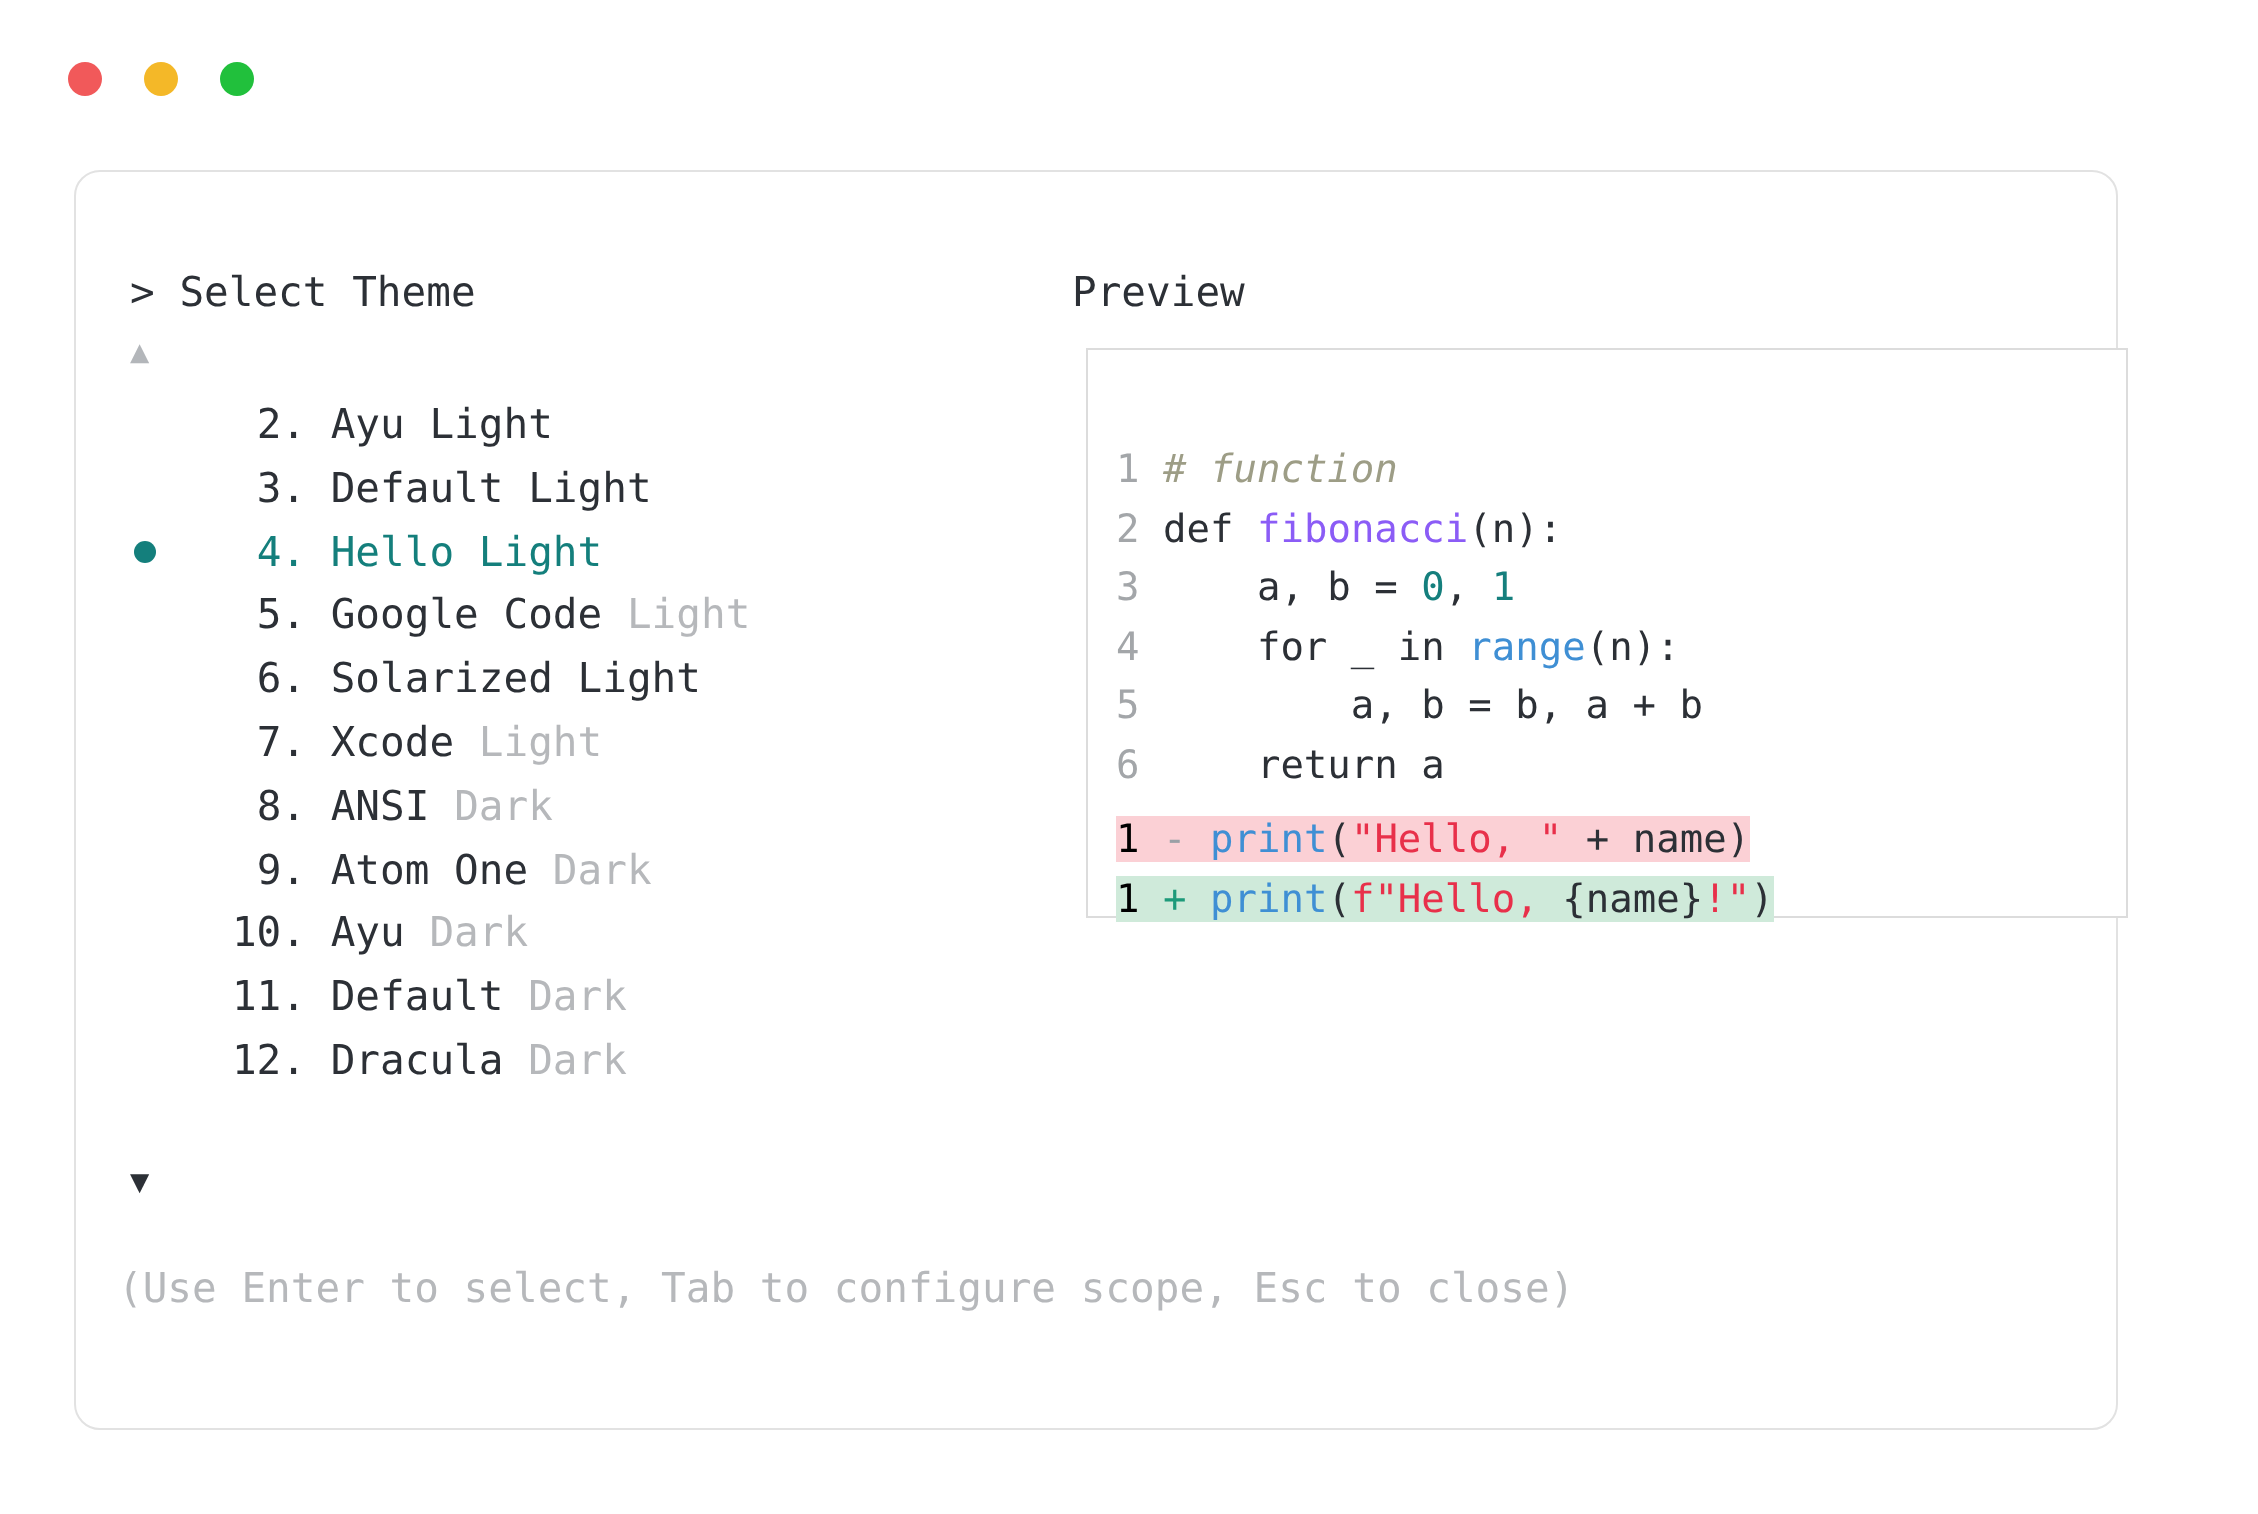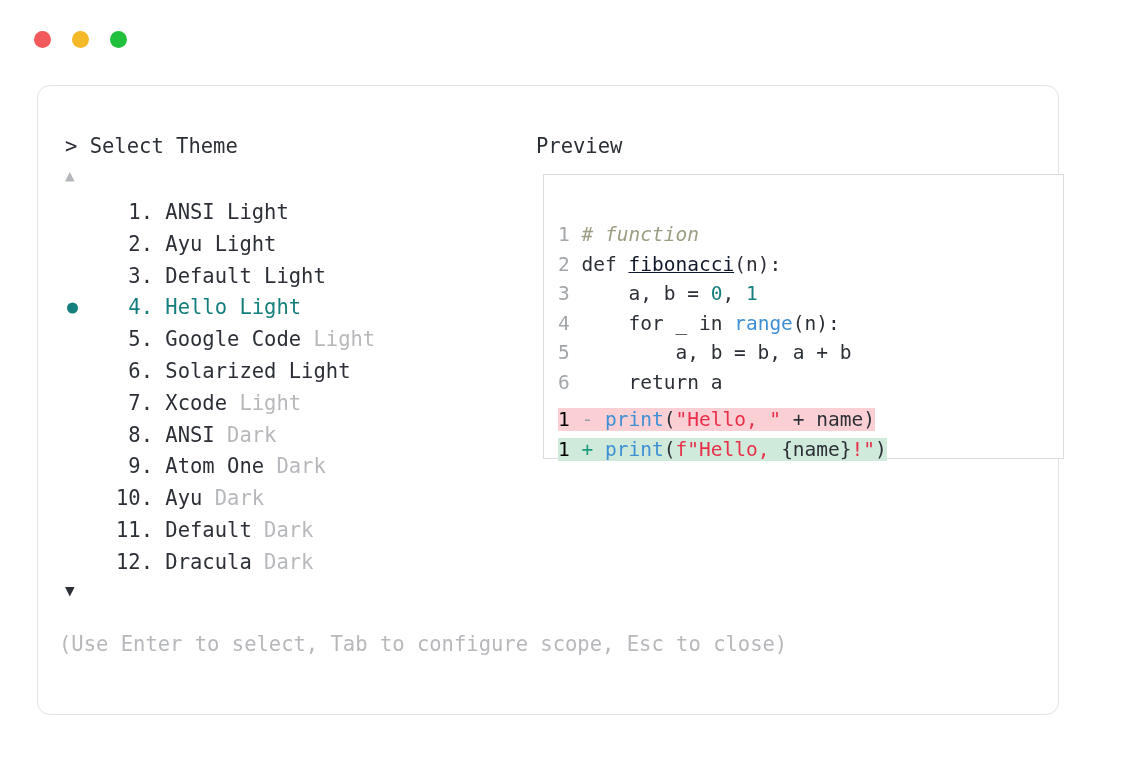--- a/index.html
+++ b/index.html
@@ -151,21 +151,21 @@
     font-size: 19.5px;
     line-height: 29.5px;
     white-space: pre;
     color: #2c3036;
   }
   .code .ln {
     color: #a3a6a9;
   }
   .cm  { color: #9d9d86; font-style: italic; }
   .kw  { color: #2c3036; text-align: right; }
-  .fn  { color: #0f172a; text-decoration: underline; }
+  .fn  { color: #8b5cf6; }
   .num { color: #157f7d; }
   .bi  { color: #3f8fd4; }
   .str { color: #e8304a; }
   .pn  { color: #2c3036; }
 
   .diff {
     position: absolute;
     left: 14px;
     white-space: pre;
     font-size: 19.5px;
@@ -187,21 +187,20 @@
   <span class="dot" style="background:#21c03c"></span>
 </div>
 
 <div class="card">
 
   <div class="prompt-row"><span>&gt;</span> <span>Select Theme</span></div>
 
   <div class="scroll-up">▲</div>
 
   <div class="theme-list">
-      <div class="theme-row"><span class="theme-num">1.</span><span class="theme-name"> ANSI </span><span class="theme-variant">Light</span></div>
       <div class="theme-row"><span class="theme-num">2.</span><span class="theme-name"> Ayu </span><span class="theme-variant">Light</span></div>
       <div class="theme-row"><span class="theme-num">3.</span><span class="theme-name"> Default </span><span class="theme-variant">Light</span></div>
       <div class="theme-row sel"><span class="theme-bullet"></span><span class="theme-num">4.</span><span class="theme-name"> Hello </span><span class="theme-variant">Light</span></div>
       <div class="theme-row"><span class="theme-num">5.</span><span class="theme-name"> Google Code </span><span class="theme-variant dimvar">Light</span></div>
       <div class="theme-row"><span class="theme-num">6.</span><span class="theme-name"> Solarized </span><span class="theme-variant">Light</span></div>
       <div class="theme-row"><span class="theme-num">7.</span><span class="theme-name"> Xcode </span><span class="theme-variant dimvar">Light</span></div>
       <div class="theme-row"><span class="theme-num">8.</span><span class="theme-name"> ANSI </span><span class="theme-variant dimvar">Dark</span></div>
       <div class="theme-row"><span class="theme-num">9.</span><span class="theme-name"> Atom One </span><span class="theme-variant dimvar">Dark</span></div>
       <div class="theme-row"><span class="theme-num">10.</span><span class="theme-name"> Ayu </span><span class="theme-variant dimvar">Dark</span></div>
       <div class="theme-row"><span class="theme-num">11.</span><span class="theme-name"> Default </span><span class="theme-variant dimvar">Dark</span></div>

